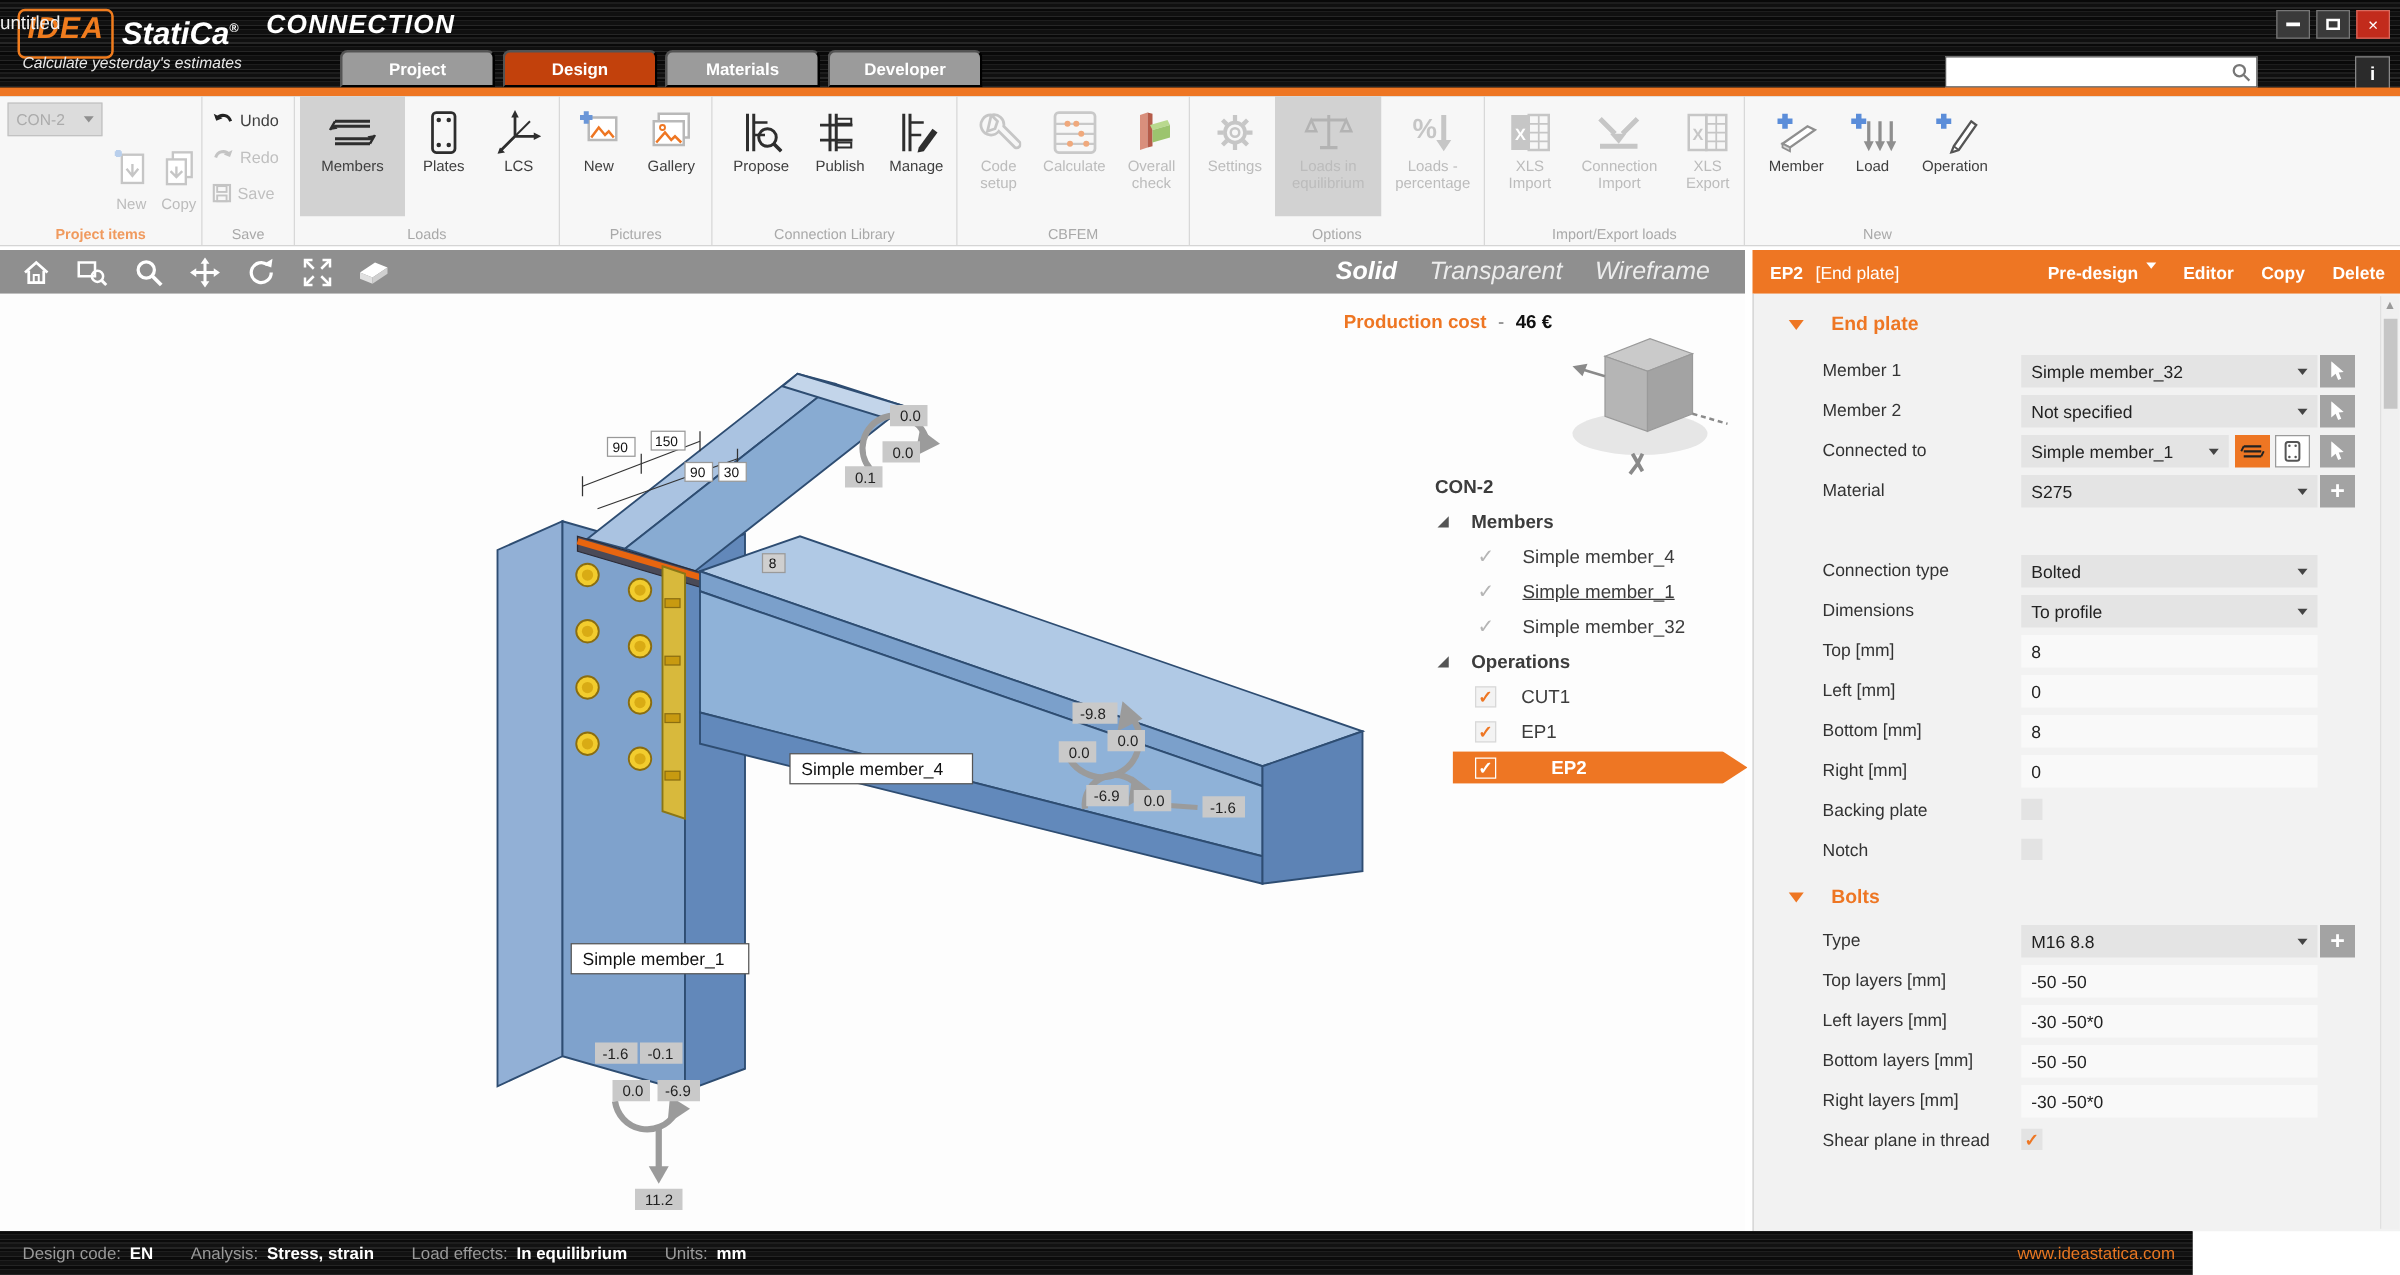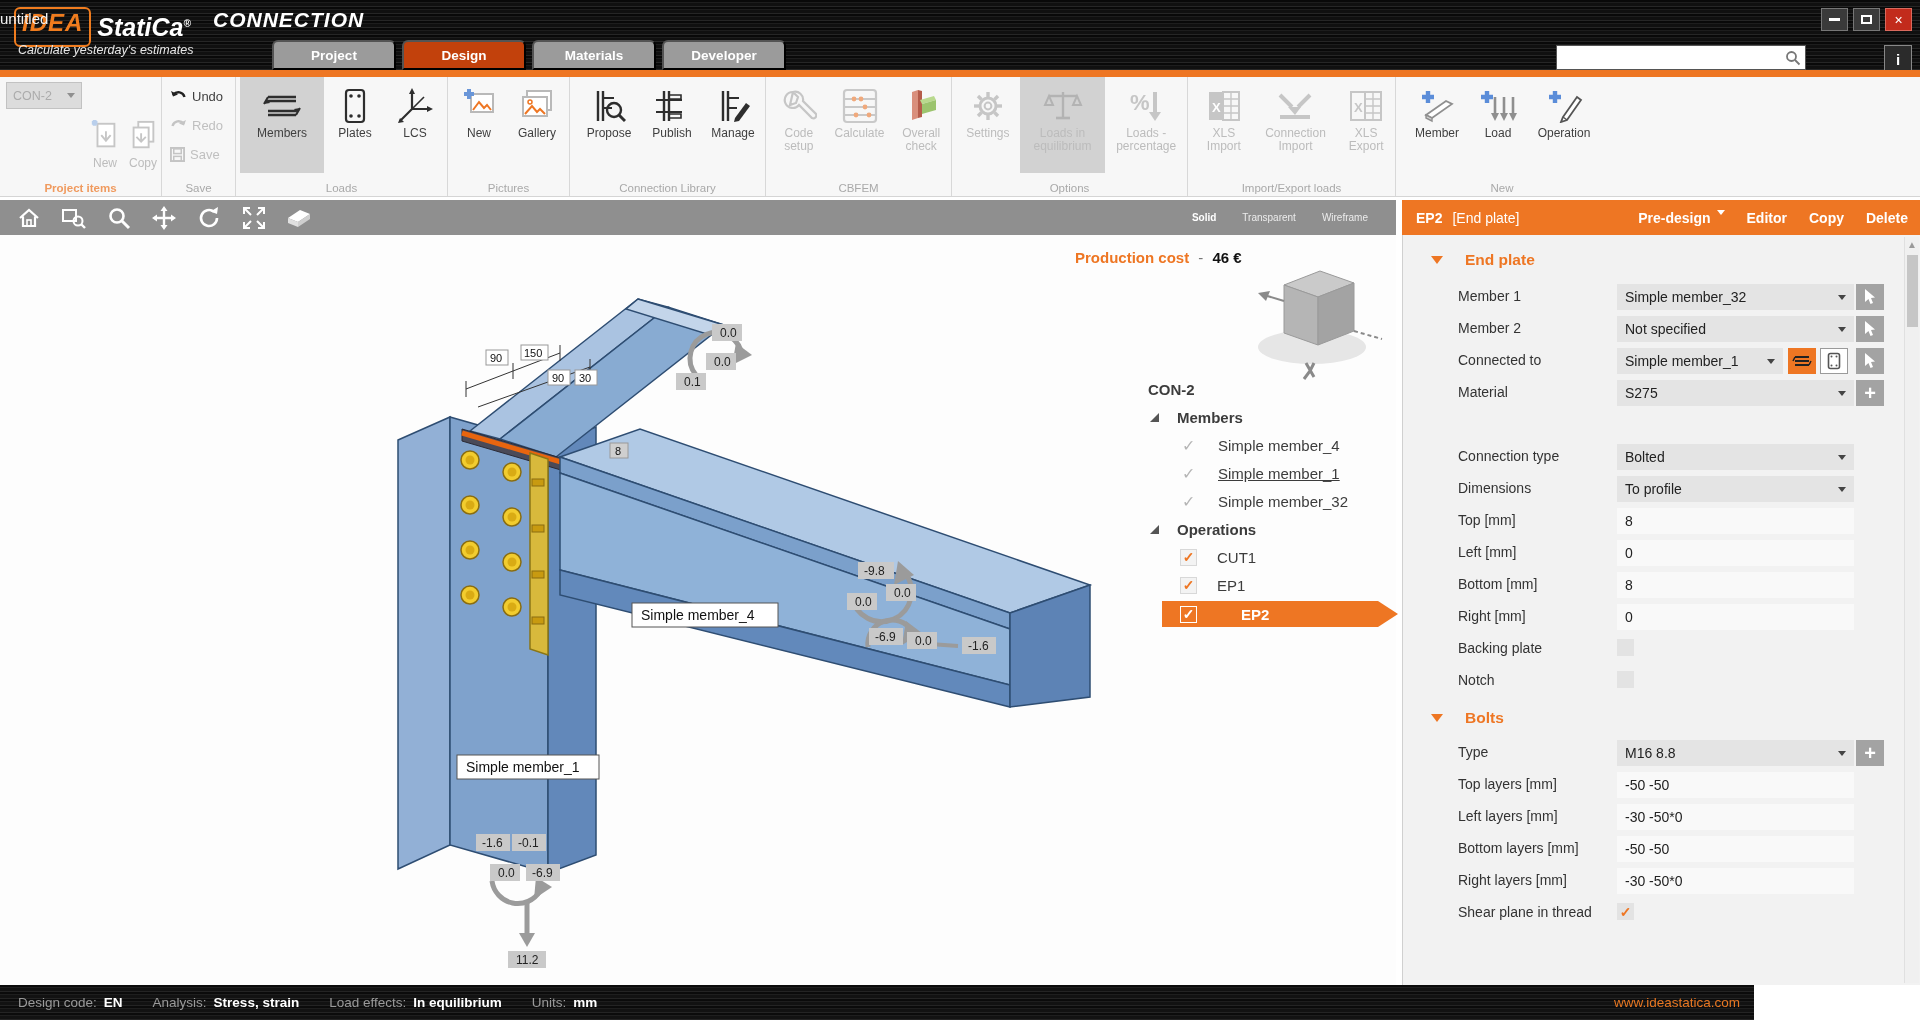--- a/index.html
+++ b/index.html
@@ -58,21 +58,21 @@
   .con2-select { position:absolute; left:6px; top:5px; width:76px; height:27px; background:#dcdcdc; border:1px solid #c2c2c2;
     color:#ababab; font-size:12.5px; display:flex; align-items:center; padding:0 6px; justify-content:space-between; }
   .dd-tri { width:0; height:0; border-left:4px solid transparent; border-right:4px solid transparent; border-top:5px solid #8f8f8f; }
 
   
   .vtoolbar { position:absolute; left:0; top:200px; width:1396px; height:35px; background:#8f8f8f;
     display:flex; align-items:center; }
   .vt-icons { display:flex; align-items:center; gap:15px; padding-left:14px; }
   .vt-btn { width:30px; height:26px; display:flex; align-items:center; justify-content:center; background:none; border:none; }
   .vt-modes { margin-left:auto; display:flex; gap:26px; padding-right:28px; }
-  .vt-mode { color:#ececec; font-size:10px; background:none; border:none; font-family:"Liberation Sans", sans-serif; }
+  .vt-mode { color:#ececec; font-size:20px; background:none; border:none; font-family:"Liberation Sans", sans-serif;font-style:italic; }
   .vt-mode.active { color:#fff; font-weight:bold; }
   .panel-header { position:absolute; left:1402px; top:200px; width:518px; height:35px; background:#ee7623;
     display:flex; align-items:center; color:#fff; font-size:14px; }
   .ph-item { font-weight:bold; margin-left:14px; }
   .ph-type { margin-left:10px; font-weight:normal; }
   .ph-actions { margin-left:auto; display:flex; align-items:center; gap:22px; padding-right:12px; }
   .ph-action { color:#fff; font-weight:bold; font-size:14px; background:none; border:none; font-family:"Liberation Sans", sans-serif;
     display:flex; gap:6px; }
   .ph-tri { width:0; height:0; border-left:4px solid transparent; border-right:4px solid transparent; border-top:5px solid #fff; }
 

